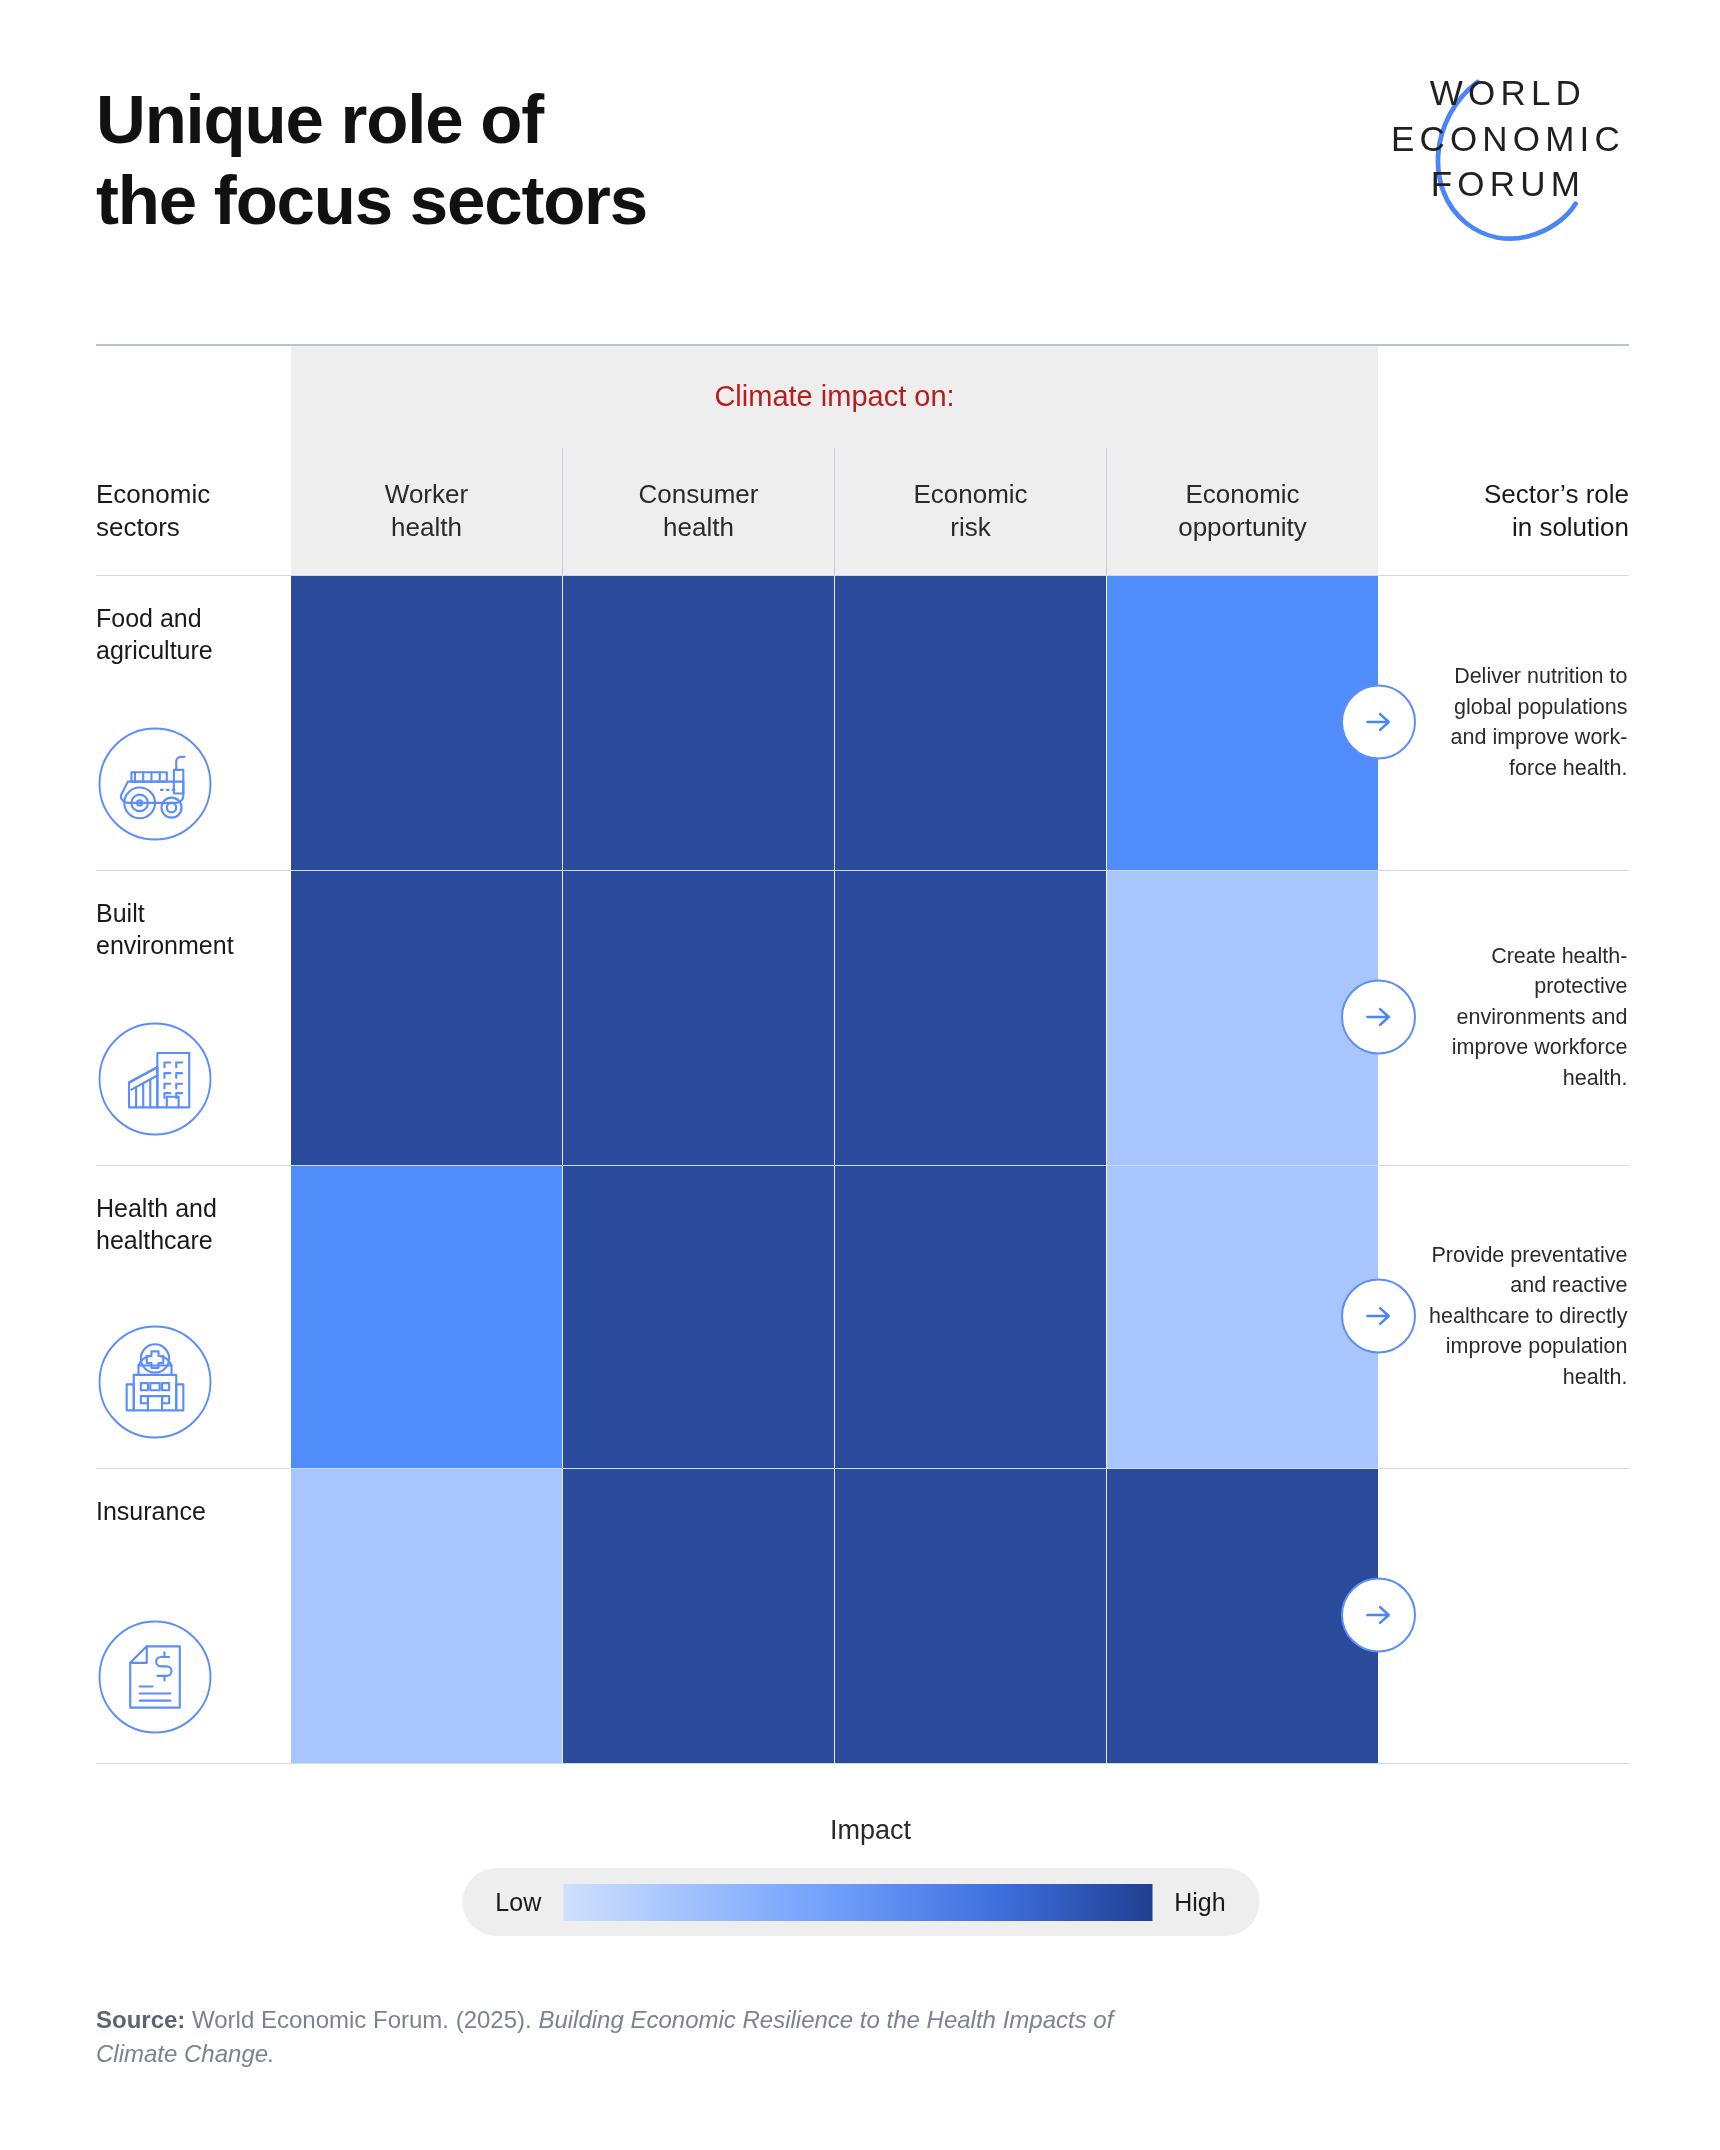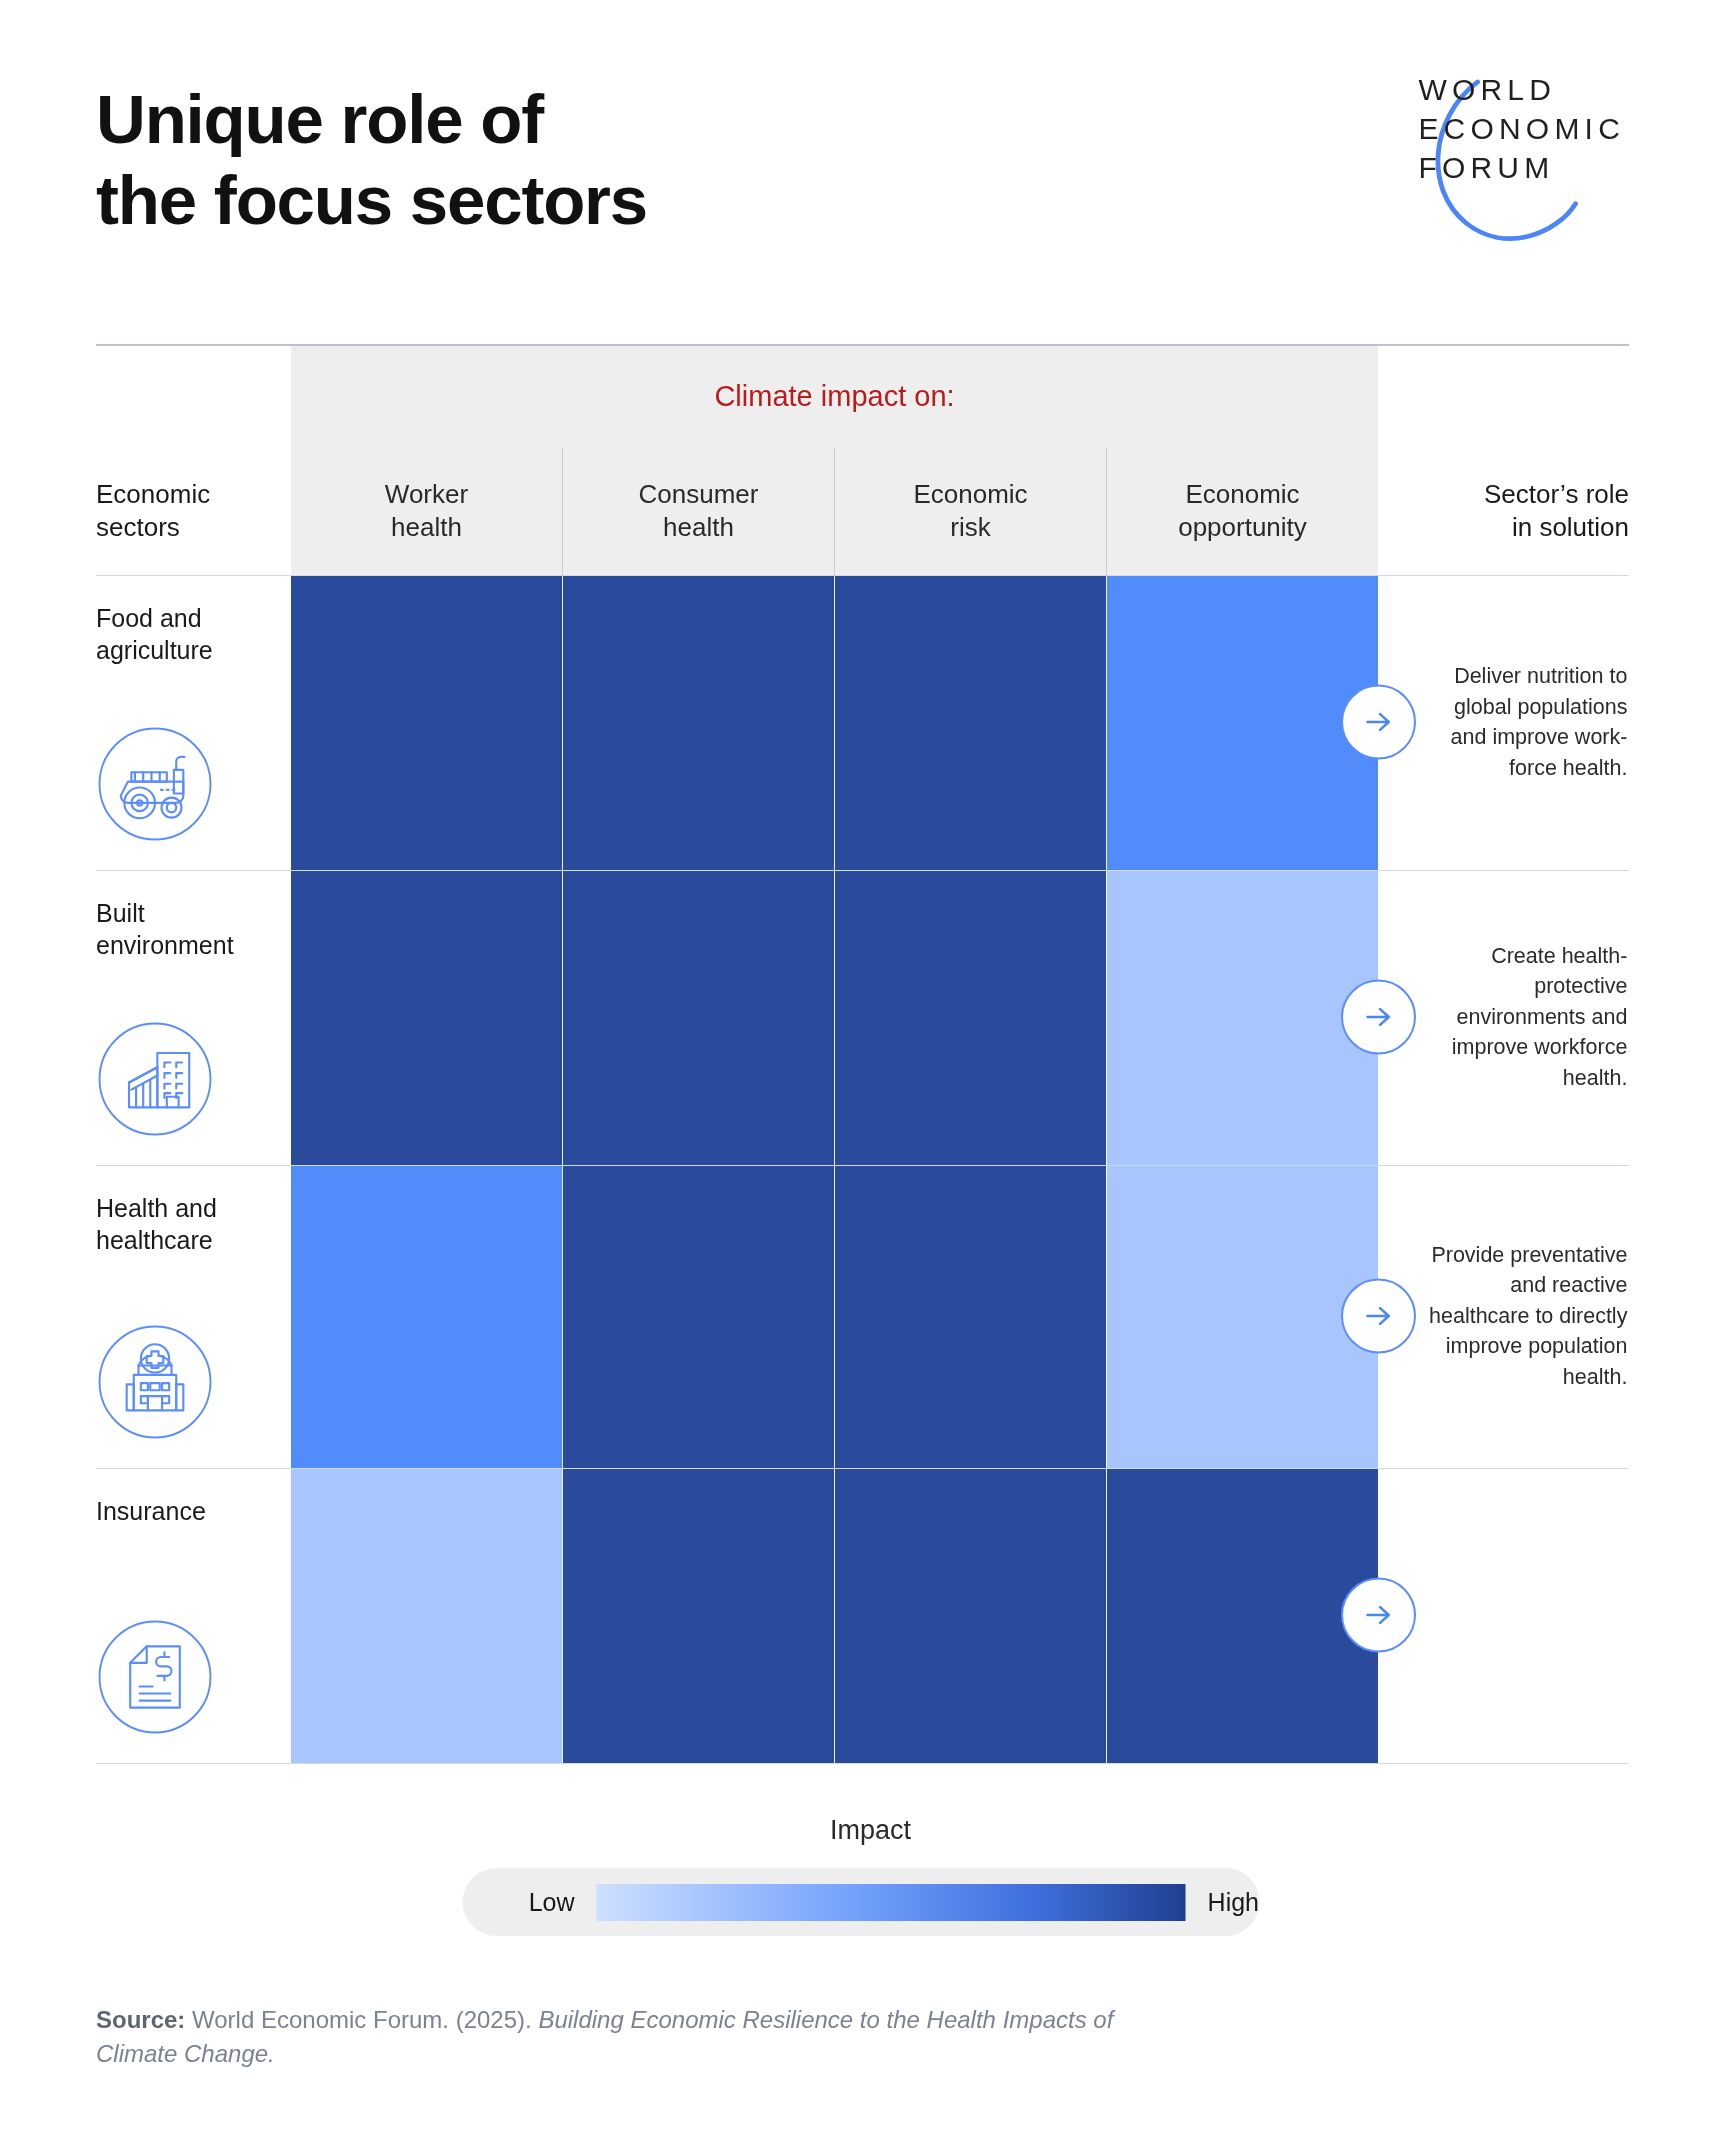--- a/index.html
+++ b/index.html
@@ -19,22 +19,22 @@
   .title{
     position:absolute; left:96px; top:80px;
     font-size:69px; font-weight:700; line-height:1.17;
     letter-spacing:-1.2px; color:#111111; white-space:pre-line;
   }
   .logo{
     position:absolute; right:96px; top:70px;
     width:239px; height:183px;
   }
   .logo-text{
-    position:absolute; right:0; top:0; text-align:left;
-    font-size:30px; letter-spacing:5.2px; line-height:1.30;
+    position:absolute; right:0; top:0; text-align:center;
+    font-size:35px; letter-spacing:5.2px; line-height:1.30;
     color:#221f20; font-weight:400;
   }
   .logo-arc{
     position:absolute; left:0; top:0; width:239px; height:183px;
   }
 
   
   .table{
     position:absolute; left:96px; top:344px;
     width:1533px;
@@ -100,21 +100,21 @@
   }
 
   
   .legend-title{
     position:absolute; left:0; right:0; top:1815px;
     text-align:center; font-size:27px; color:#2a2a2a;padding-left:20px;
   }
   .legend-pill{
     position:absolute; left:50%; transform:translateX(-50%); top:1868px;
     width:797px; height:68px; border-radius:34px; background:#eeeeee;
-    display:flex; align-items:center; justify-content:flex-end; gap:22px;
+    display:flex; align-items:center; justify-content:center; gap:22px;
   }
   .legend-label{ font-size:25px; color:#1a1a1a; }
   .legend-bar{
     width:589px; height:37px;
   }
 
   
   .source{
     position:absolute; left:96px; top:2003px; width:1036px;
     font-size:24px; line-height:1.42; color:#7b8292;

